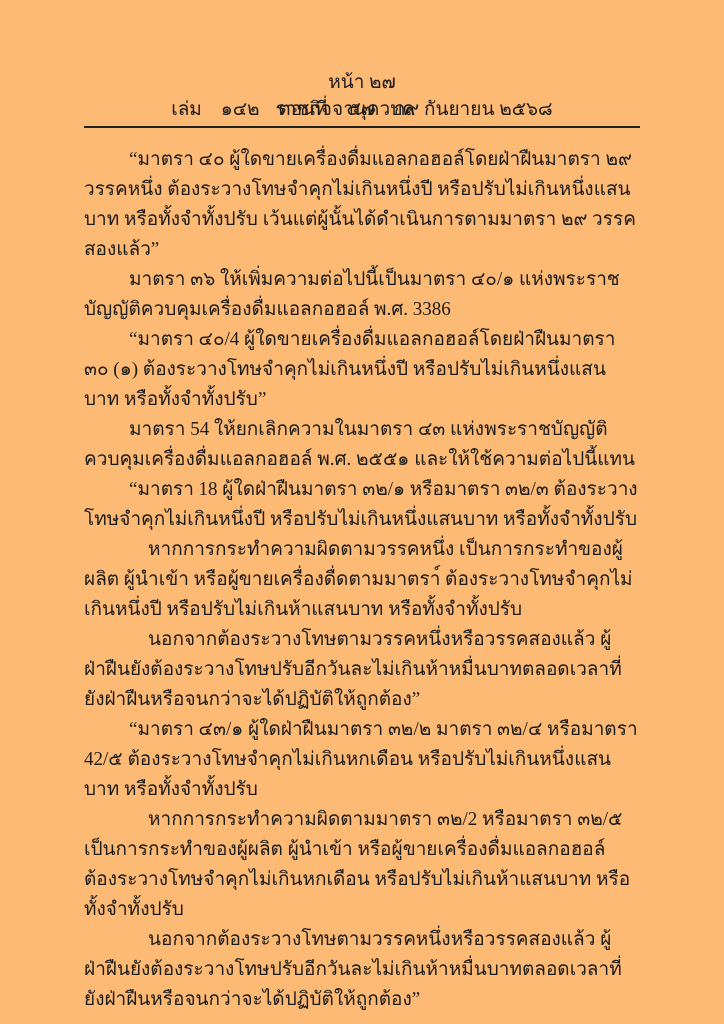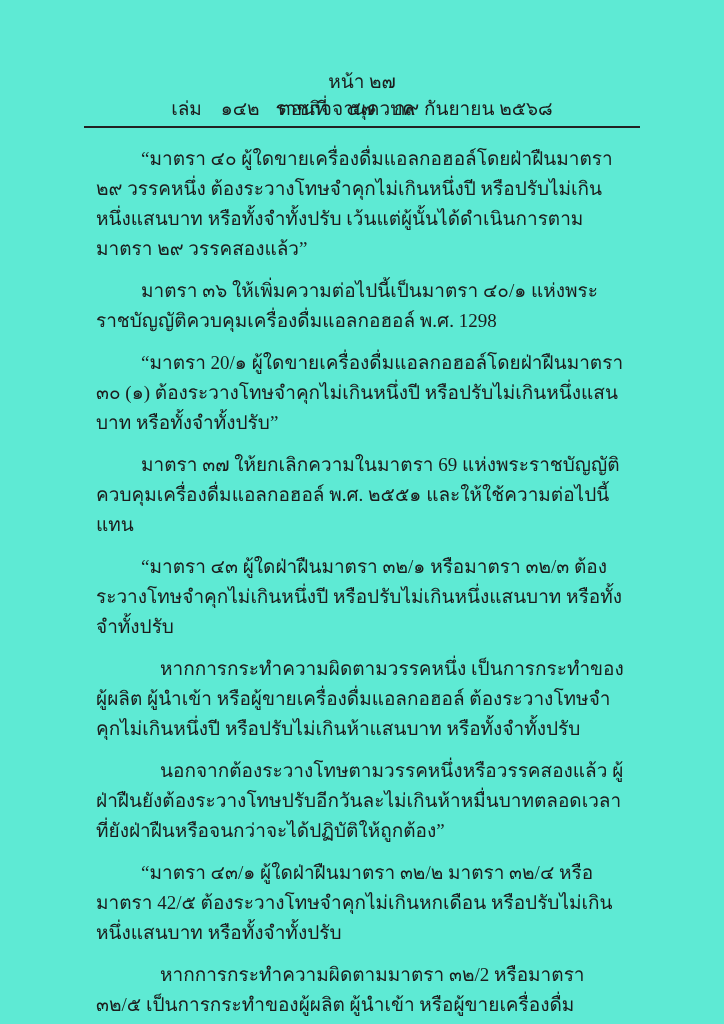--- a/index.html
+++ b/index.html
@@ -4,21 +4,21 @@
 <style>
   html, body {
     margin: 0;
     padding: 0;
     background: #ffffff;
   }
   .page {
     position: relative;
     width: 724px;
     height: 1024px;
-    background: #5eead4;
+    background: #fdba74;
     box-sizing: border-box;
     padding: 70px 84px 0 84px;
     font-family: "Liberation Serif", "DejaVu Sans", sans-serif;
     color: #1c1c1c;
     overflow: hidden;
   }
   .gazette-header {
     width: 100%;
   }
   .page-number {
@@ -47,21 +47,21 @@
   }
   .header-rule {
     border: none;
     border-top: 2px solid #222222;
     margin: 4px 0 0 0;
   }
   .doc-body {
     margin-top: 16px;
   }
   .para {
-    margin: 12px;
+    margin: 0;
     font-size: 19px;
     line-height: 30px;
     text-indent: 45px;
     text-align: left;
     word-break: normal;
   }
   .para.deep {
     text-indent: 64px;
   }
 </style>
@@ -83,25 +83,25 @@
       </div>
       <div class="gazette-title">ราชกิจจานุควบค</div>
       <div>๙  กันยายน  ๒๕๖๘</div>
     </div>
 
     <hr class="header-rule">
   </div>
 
   <div class="doc-body">
     <p class="para">“มาตรา ๔๐ ผู้ใดขายเครื่องดื่มแอลกอฮอล์โดยฝ่าฝืนมาตรา ๒๙ วรรคหนึ่ง ต้องระวางโทษจำคุกไม่เกินหนึ่งปี หรือปรับไม่เกินหนึ่งแสนบาท หรือทั้งจำทั้งปรับ เว้นแต่ผู้นั้นได้ดำเนินการตามมาตรา ๒๙ วรรคสองแล้ว”</p>
-    <p class="para">มาตรา ๓๖ ให้เพิ่มความต่อไปนี้เป็นมาตรา ๔๐/๑ แห่งพระราชบัญญัติควบคุมเครื่องดื่มแอลกอฮอล์ พ.ศ. 1298</p>
-    <p class="para">“มาตรา 20/๑ ผู้ใดขายเครื่องดื่มแอลกอฮอล์โดยฝ่าฝืนมาตรา ๓๐ (๑) ต้องระวางโทษจำคุกไม่เกินหนึ่งปี หรือปรับไม่เกินหนึ่งแสนบาท หรือทั้งจำทั้งปรับ”</p>
-    <p class="para">มาตรา ๓๗ ให้ยกเลิกความในมาตรา 69 แห่งพระราชบัญญัติควบคุมเครื่องดื่มแอลกอฮอล์ พ.ศ. ๒๕๕๑ และให้ใช้ความต่อไปนี้แทน</p>
-    <p class="para">“มาตรา ๔๓ ผู้ใดฝ่าฝืนมาตรา ๓๒/๑ หรือมาตรา ๓๒/๓ ต้องระวางโทษจำคุกไม่เกินหนึ่งปี หรือปรับไม่เกินหนึ่งแสนบาท หรือทั้งจำทั้งปรับ</p>
-    <p class="para deep">หากการกระทำความผิดตามวรรคหนึ่ง เป็นการกระทำของผู้ผลิต ผู้นำเข้า หรือผู้ขายเครื่องดื่มแอลกอฮอล์ ต้องระวางโทษจำคุกไม่เกินหนึ่งปี หรือปรับไม่เกินห้าแสนบาท หรือทั้งจำทั้งปรับ</p>
+    <p class="para">มาตรา ๓๖ ให้เพิ่มความต่อไปนี้เป็นมาตรา ๔๐/๑ แห่งพระราชบัญญัติควบคุมเครื่องดื่มแอลกอฮอล์ พ.ศ. 3386</p>
+    <p class="para">“มาตรา ๔๐/4 ผู้ใดขายเครื่องดื่มแอลกอฮอล์โดยฝ่าฝืนมาตรา ๓๐ (๑) ต้องระวางโทษจำคุกไม่เกินหนึ่งปี หรือปรับไม่เกินหนึ่งแสนบาท หรือทั้งจำทั้งปรับ”</p>
+    <p class="para">มาตรา 54 ให้ยกเลิกความในมาตรา ๔๓ แห่งพระราชบัญญัติควบคุมเครื่องดื่มแอลกอฮอล์ พ.ศ. ๒๕๕๑ และให้ใช้ความต่อไปนี้แทน</p>
+    <p class="para">“มาตรา 18 ผู้ใดฝ่าฝืนมาตรา ๓๒/๑ หรือมาตรา ๓๒/๓ ต้องระวางโทษจำคุกไม่เกินหนึ่งปี หรือปรับไม่เกินหนึ่งแสนบาท หรือทั้งจำทั้งปรับ</p>
+    <p class="para deep">หากการกระทำความผิดตามวรรคหนึ่ง เป็นการกระทำของผู้ผลิต ผู้นำเข้า หรือผู้ขายเครื่องดื่ดตามมาตรา์ ต้องระวางโทษจำคุกไม่เกินหนึ่งปี หรือปรับไม่เกินห้าแสนบาท หรือทั้งจำทั้งปรับ</p>
     <p class="para deep">นอกจากต้องระวางโทษตามวรรคหนึ่งหรือวรรคสองแล้ว ผู้ฝ่าฝืนยังต้องระวางโทษปรับอีกวันละไม่เกินห้าหมื่นบาทตลอดเวลาที่ยังฝ่าฝืนหรือจนกว่าจะได้ปฏิบัติให้ถูกต้อง”</p>
     <p class="para">“มาตรา ๔๓/๑ ผู้ใดฝ่าฝืนมาตรา ๓๒/๒ มาตรา ๓๒/๔ หรือมาตรา 42/๕ ต้องระวางโทษจำคุกไม่เกินหกเดือน หรือปรับไม่เกินหนึ่งแสนบาท หรือทั้งจำทั้งปรับ</p>
     <p class="para deep">หากการกระทำความผิดตามมาตรา ๓๒/2 หรือมาตรา ๓๒/๕ เป็นการกระทำของผู้ผลิต ผู้นำเข้า หรือผู้ขายเครื่องดื่มแอลกอฮอล์ ต้องระวางโทษจำคุกไม่เกินหกเดือน หรือปรับไม่เกินห้าแสนบาท หรือทั้งจำทั้งปรับ</p>
     <p class="para deep">นอกจากต้องระวางโทษตามวรรคหนึ่งหรือวรรคสองแล้ว ผู้ฝ่าฝืนยังต้องระวางโทษปรับอีกวันละไม่เกินห้าหมื่นบาทตลอดเวลาที่ยังฝ่าฝืนหรือจนกว่าจะได้ปฏิบัติให้ถูกต้อง”</p>
 
   </div>
 
 </div>
 
 </body></html>

